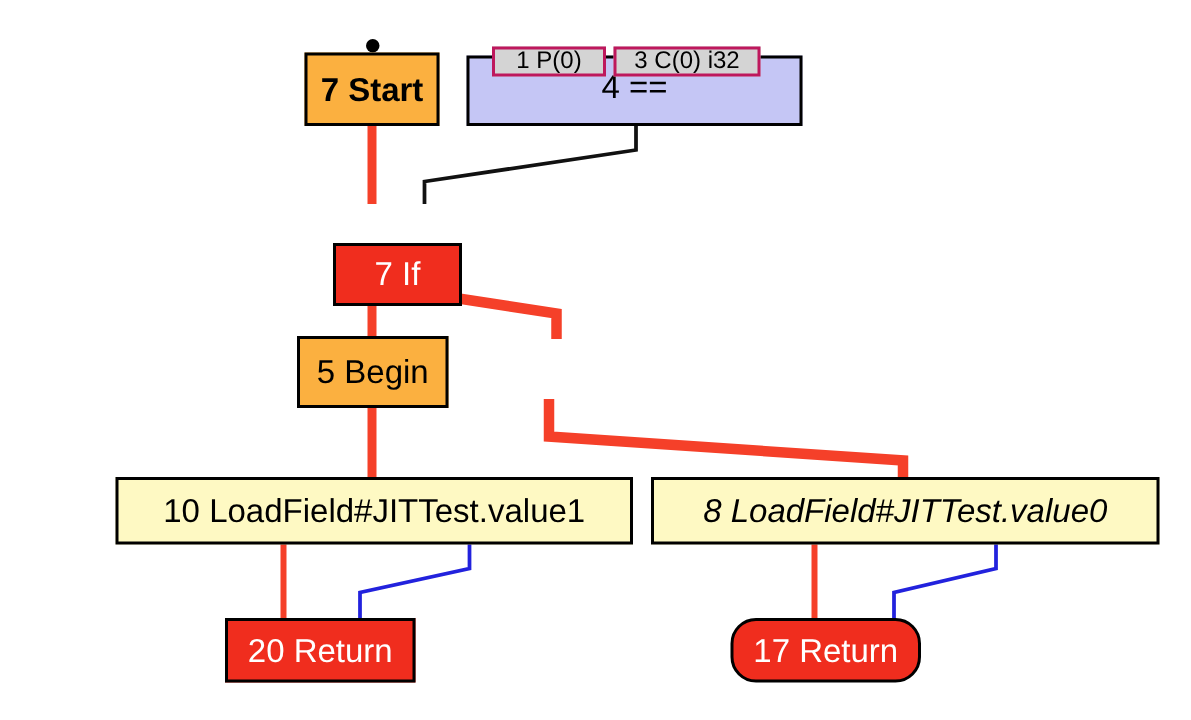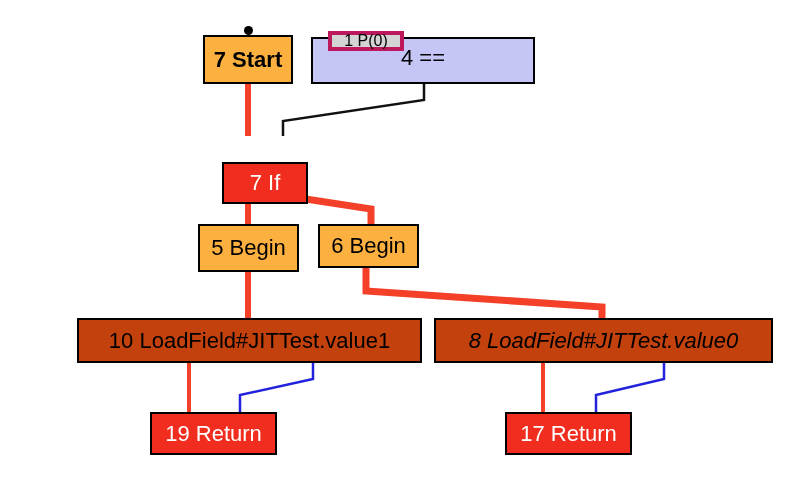--- a/index.html
+++ b/index.html
@@ -67,21 +67,21 @@
 
   
   .node-begin {
     background: #FBB040;
     color: #000000;
     font-size: 22px;
   }
 
   
   .node-data {
-    background: #c2410c;
+    background: #fef9c3;
     color: #000000;
     font-size: 22px;
   }
 
   
   .node-cmp {
     background: #C5C6F5;
     color: #000000;
     font-size: 22px;
     justify-content: flex-start;
@@ -100,21 +100,21 @@
     box-sizing: border-box;
   }
   .cmp-op-text {
     font-size: 22px;
     letter-spacing: 0px;
   }
   
   .port-box {
     position: absolute;
     box-sizing: border-box;
-    border: 4px solid #be185d;
+    border: 2px solid #be185d;
     background: #D4D4D4;
     color: #000000;
     font-size: 16px;
     display: flex;
     align-items: center;
     justify-content: center;
     white-space: nowrap;
     line-height: 1;
   }
 </style>
@@ -153,42 +153,42 @@
 
   <div class="node node-cmp" style="left:311px; top:37px; width:224px; height:47px;">
     <span class="cmp-body">
       <span class="cmp-op-text">4 ==</span>
     </span>
   </div>
 
   <div class="port-box" style="left:328px; top:31px; width:76px; height:20px;">
     <span class="node-label">1 P(0)</span>
   </div>
+  <div class="port-box" style="left:409px; top:31px; width:98px; height:20px;">
+    <span class="node-label">3 C(0) i32</span>
+  </div>
 
   <div class="node node-control" style="left:222px; top:134px; width:86px; height:42px;margin-top:28px;">
     <span class="node-label">7 If</span>
   </div>
 
   <div class="node node-begin" style="left:198px; top:224px; width:101px; height:48px;">
     <span class="node-label">5 Begin</span>
   </div>
 
-  <div class="node node-begin" style="left:318px; top:224px; width:101px; height:44px;">
-    <span class="node-label">6 Begin</span>
-  </div>
 
   <div class="node node-data" style="left:77px; top:318px; width:345px; height:45px;">
     <span class="node-label">10 LoadField#JITTest.value1</span>
   </div>
 
   <div class="node node-data" style="left:434px; top:318px; width:339px; height:45px;font-style:italic;">
     <span class="node-label">8 LoadField#JITTest.value0</span>
   </div>
 
   <div class="node node-control" style="left:150px; top:412px; width:127px; height:43px;">
-    <span class="node-label">19 Return</span>
+    <span class="node-label">20 Return</span>
   </div>
 
-  <div class="node node-control" style="left:505px; top:412px; width:127px; height:43px;">
+  <div class="node node-control" style="left:487px; top:412px; width:127px; height:43px;border-radius:17px;">
     <span class="node-label">17 Return</span>
   </div>
 
 </div>
 
 </body></html>

